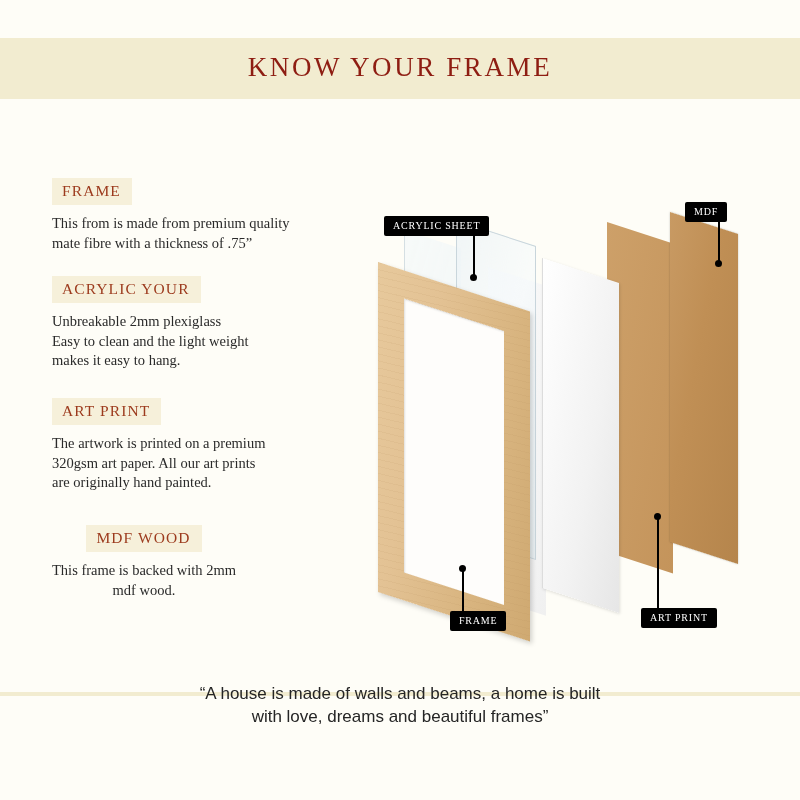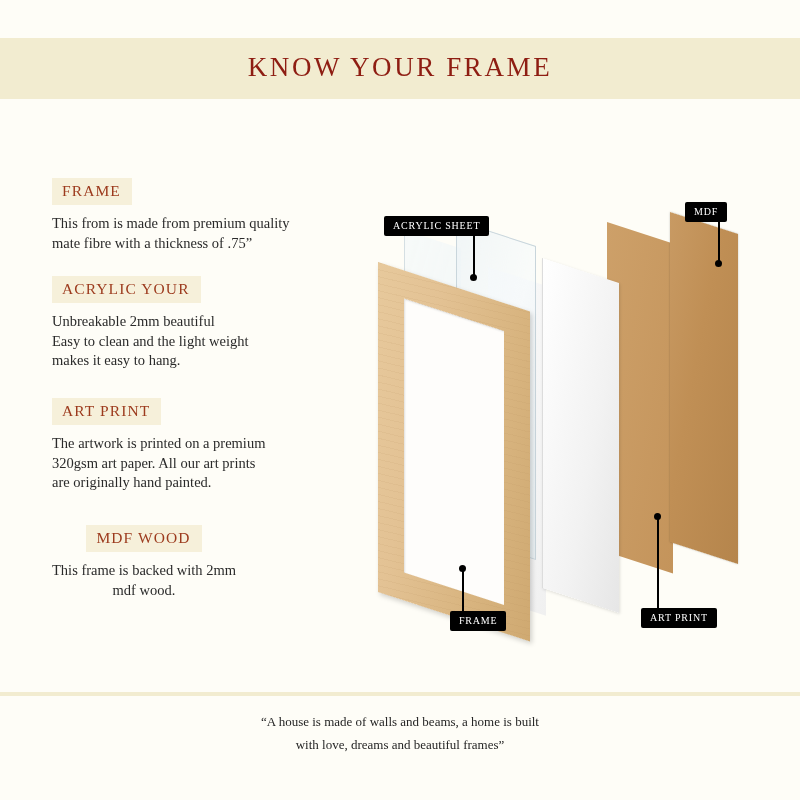--- a/index.html
+++ b/index.html
@@ -220,25 +220,25 @@
     position: absolute;
     left: 0;
     top: 692px;
     width: 800px;
     height: 4px;
     background: #f2ecd0;
   }
   .footer-quote {
     position: absolute;
     left: 0;
-    top: 710px;
+    top: 682px;
     width: 800px;
     text-align: center;
-    font-family: Liberation Serif, serif;
-    font-size: 13px;
+    font-family: Liberation Sans, sans-serif;
+    font-size: 17px;
     line-height: 23px;
     color: #252525;
   }
   .footer-band2 {
     position: absolute;
     left: 0;
     top: 778px;
     width: 800px;
     height: 22px;
     background: #fefdf7;
@@ -256,21 +256,21 @@
     <div class="sec-label">FRAME</div>
     <div class="sec-body">
       <div>This from is made from premium quality</div>
       <div>mate fibre with a thickness of .75”</div>
     </div>
   </div>
 
   <div class="section" id="sec-acrylic">
     <div class="sec-label">ACRYLIC  YOUR</div>
     <div class="sec-body">
-      <div>Unbreakable 2mm beautiful</div>
+      <div>Unbreakable 2mm plexiglass</div>
       <div>Easy to clean and the light weight</div>
       <div>makes it easy to hang.</div>
     </div>
   </div>
 
   <div class="section" id="sec-art">
     <div class="sec-label">ART  PRINT</div>
     <div class="sec-body">
       <div>The artwork is printed on a premium</div>
       <div>320gsm art paper. All our art prints</div>

